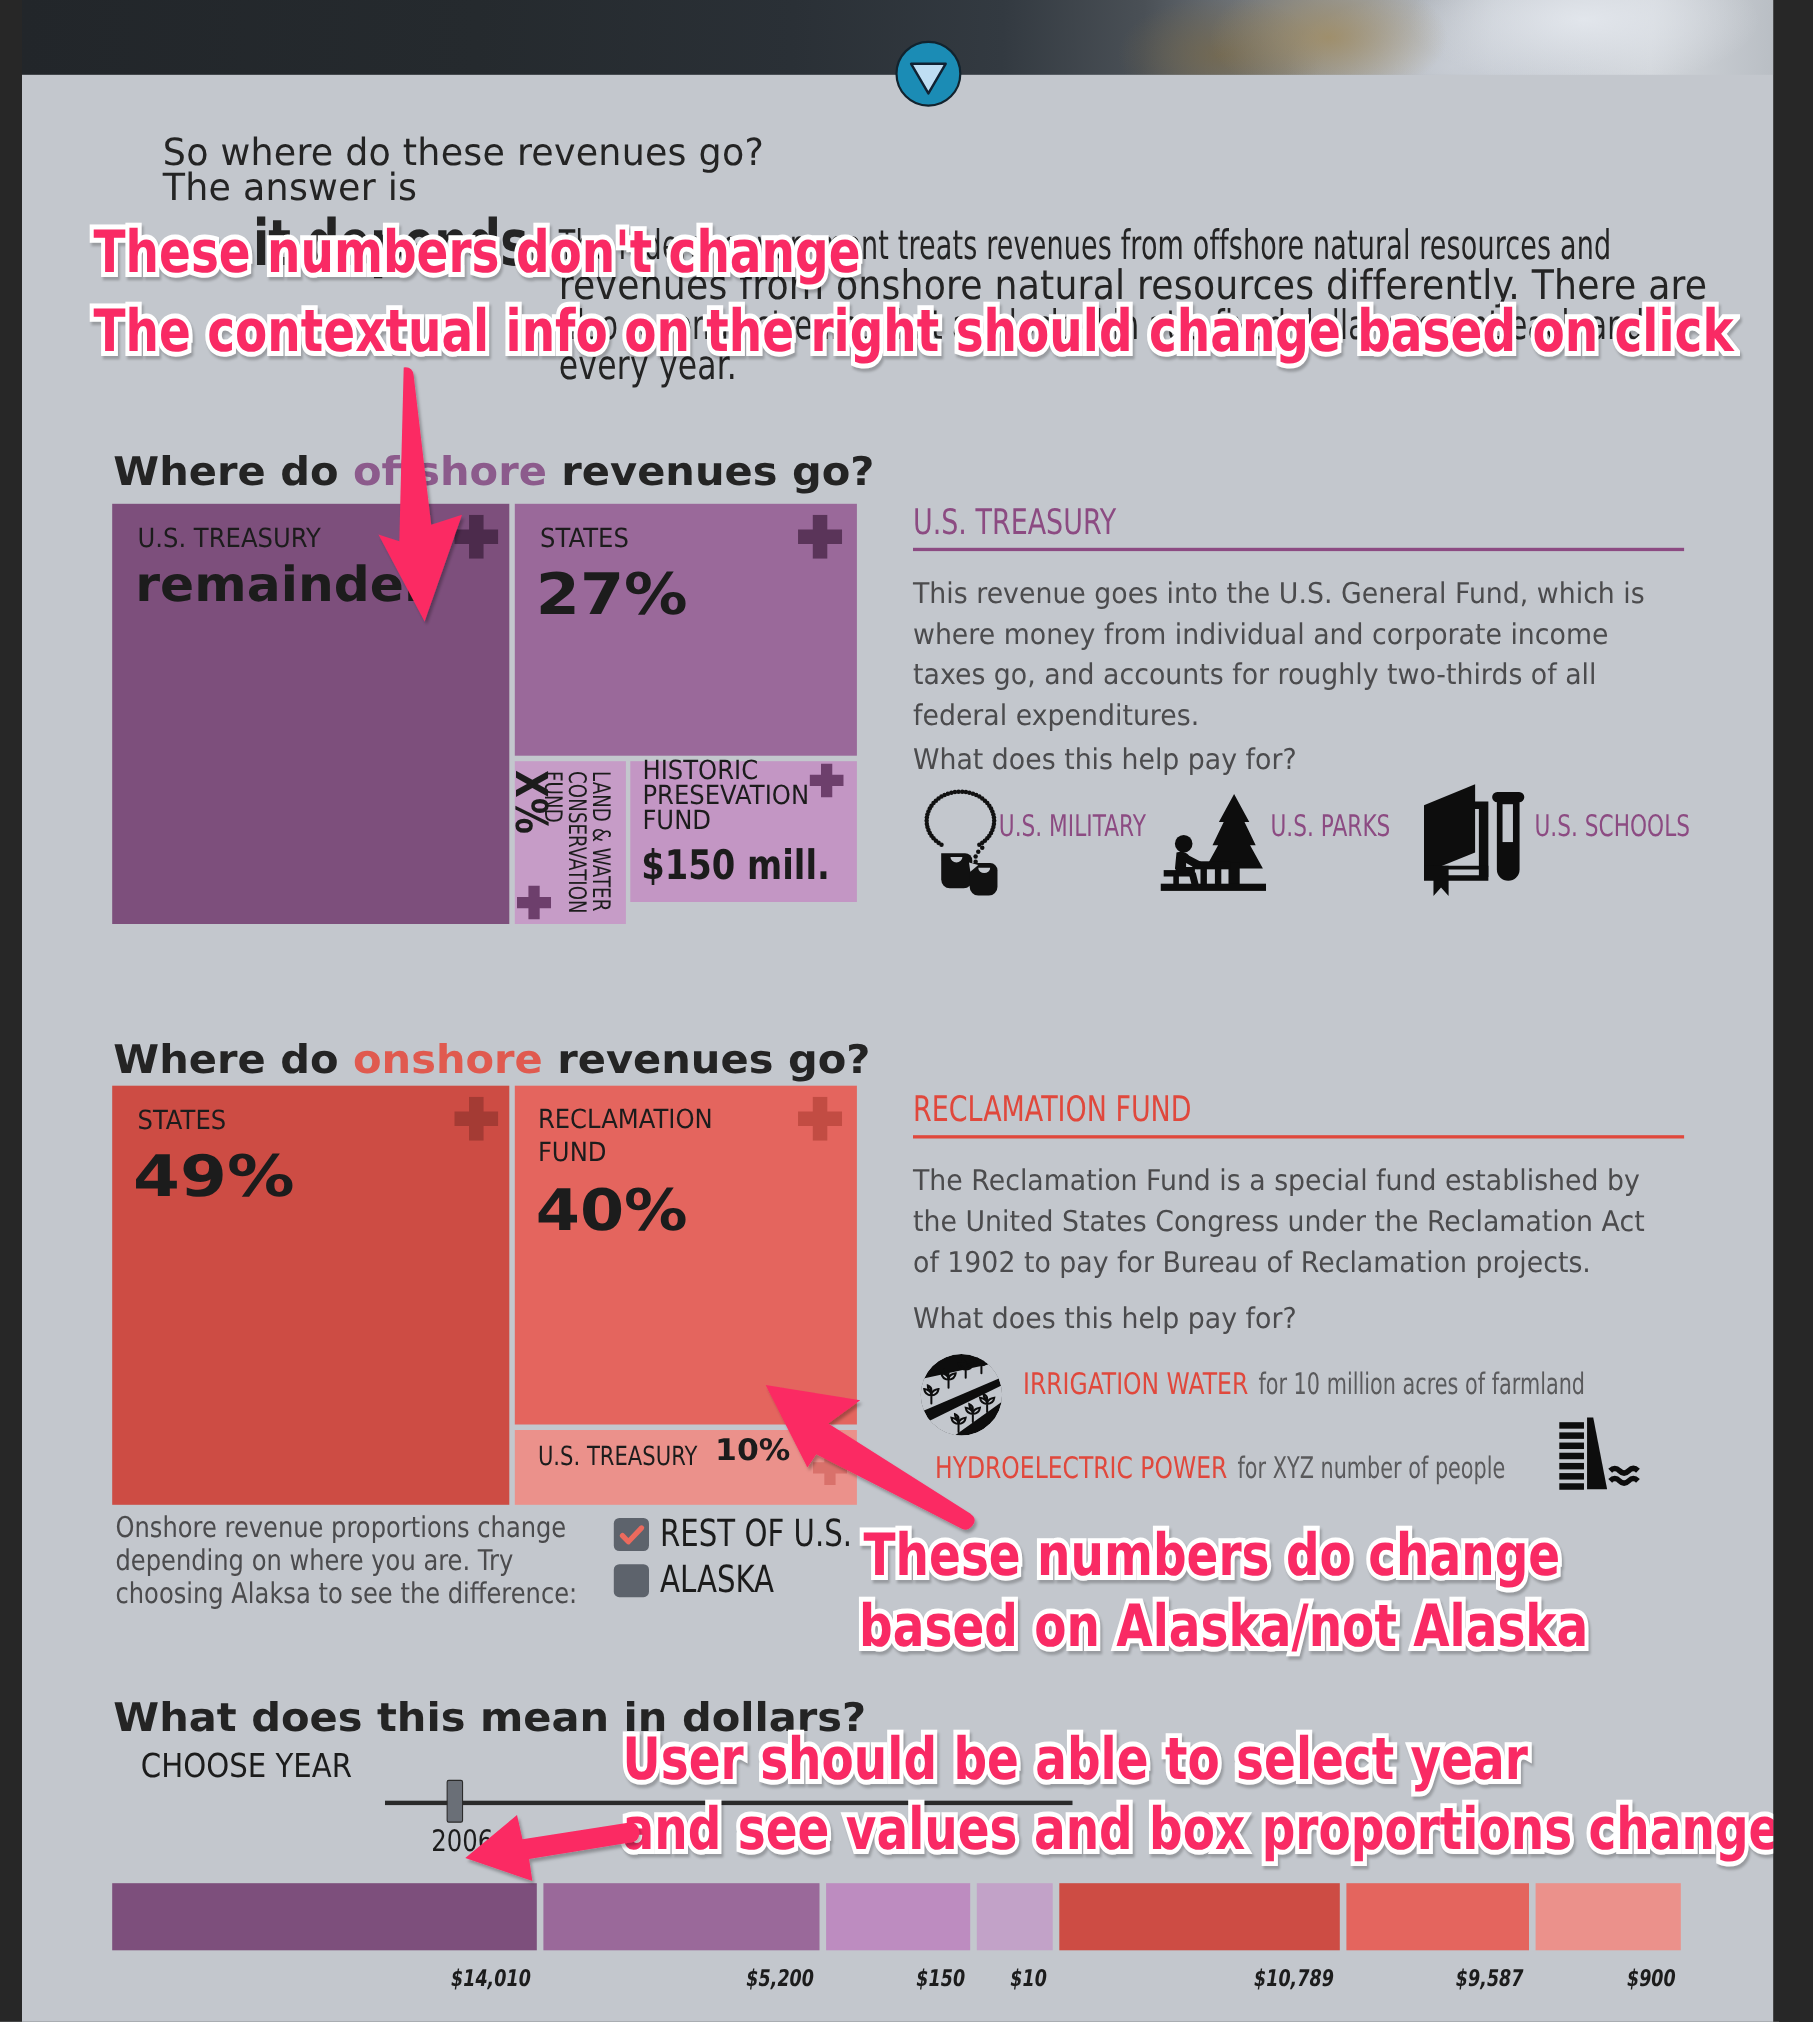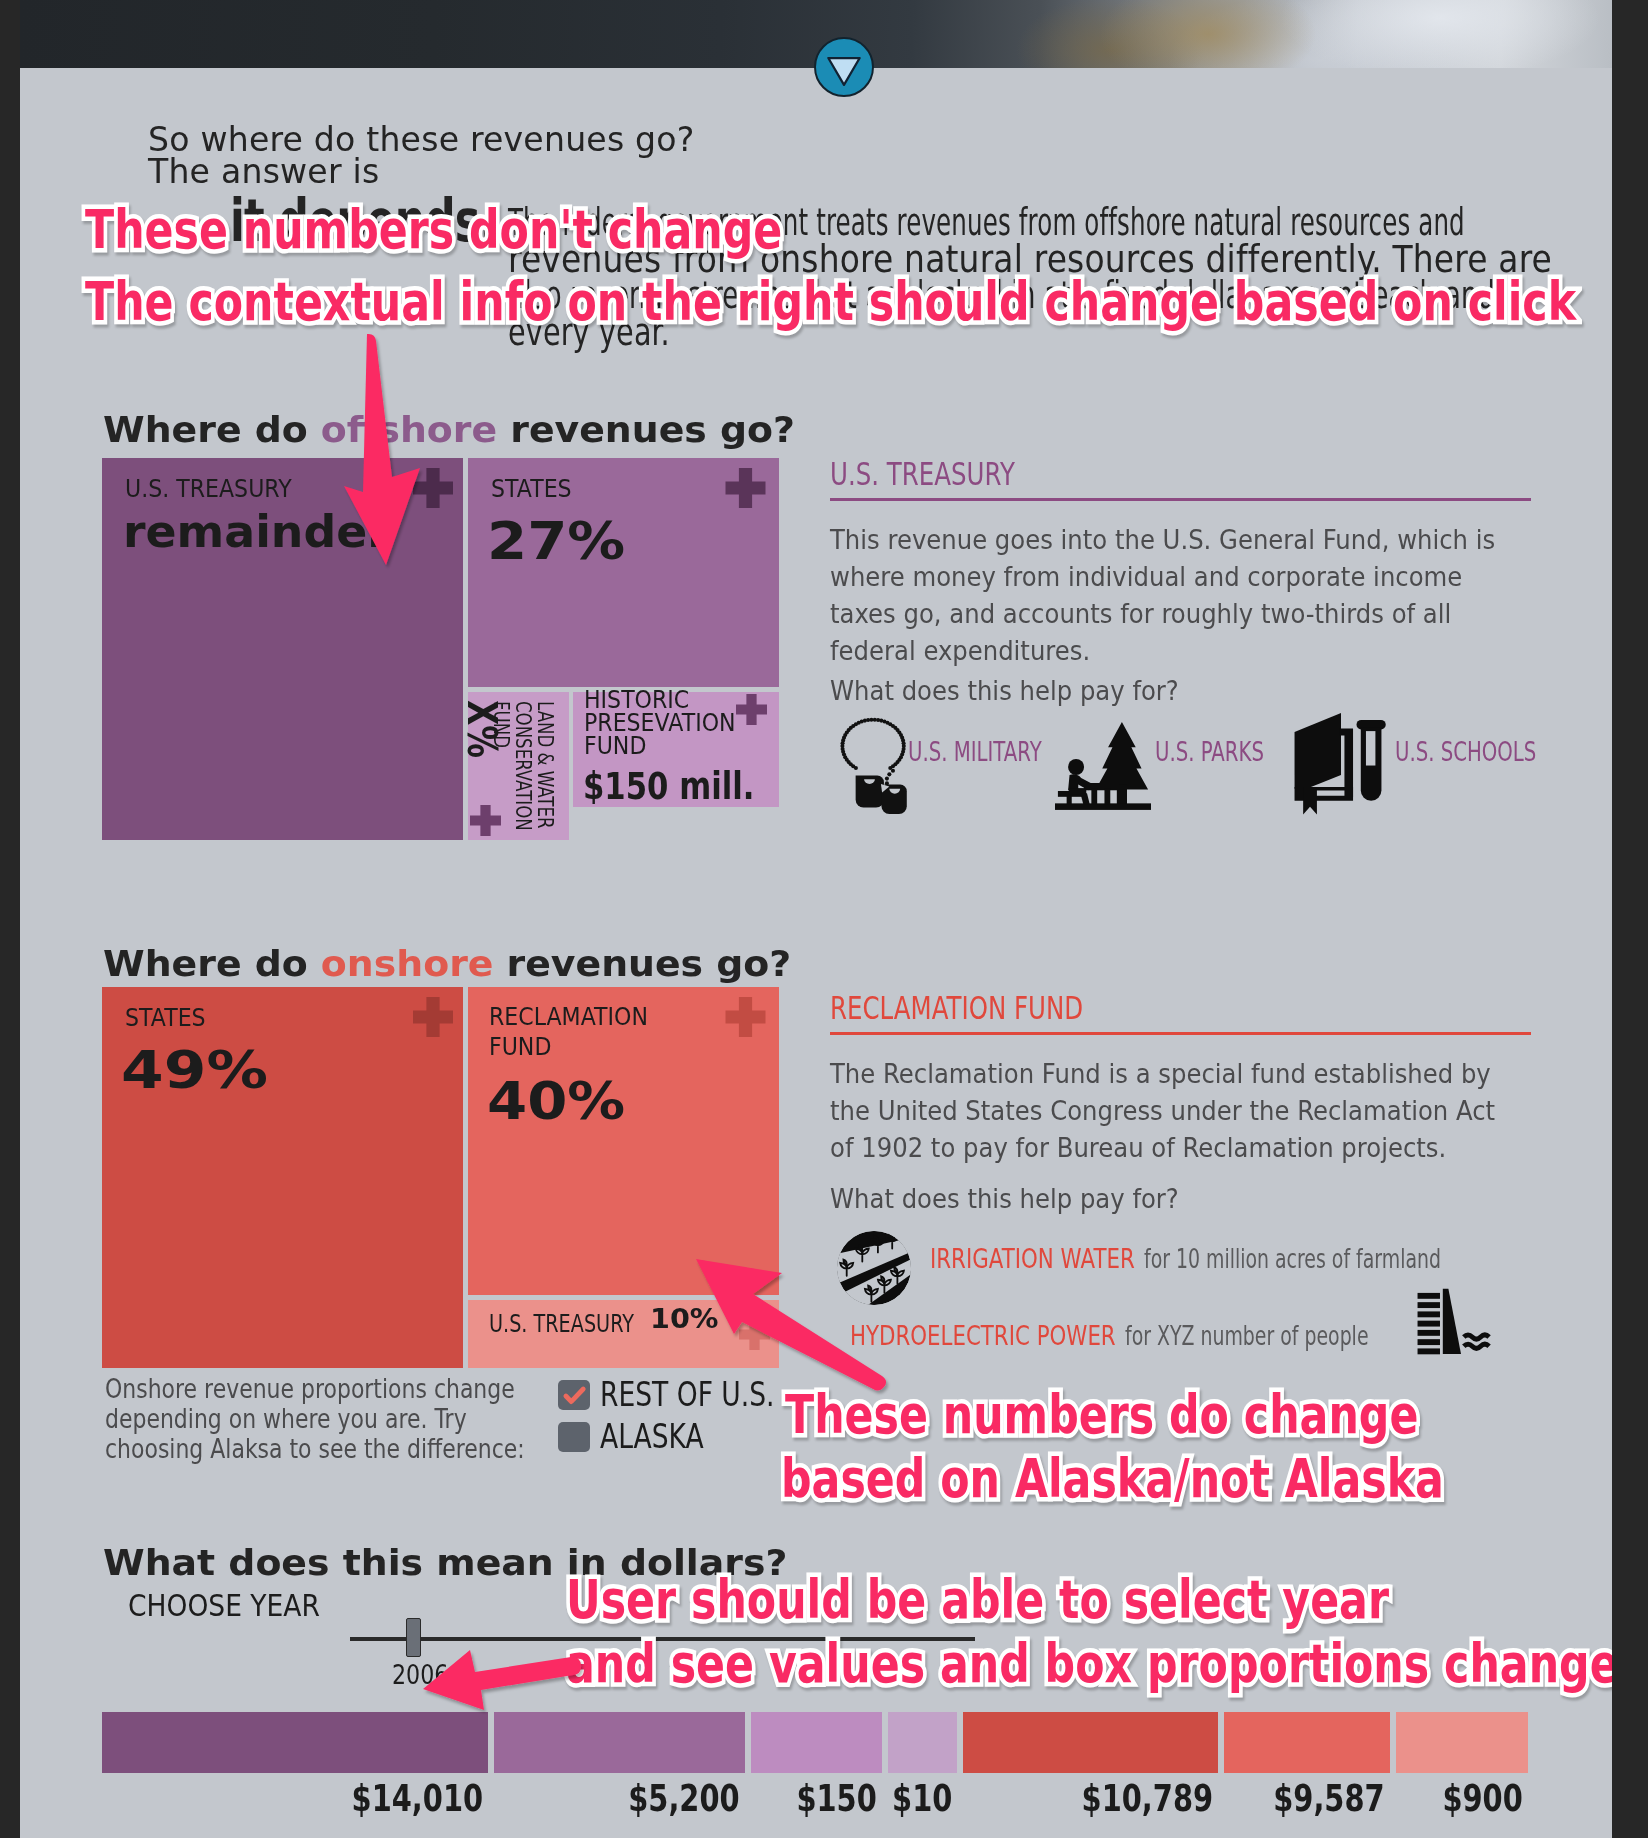--- a/index.html
+++ b/index.html
@@ -73,21 +73,21 @@
 
   #t-off{left:83px;top:409px;}
   #t-on{left:83px;top:943px;}
   #t-dol{left:83px;top:1542px;}
 
   
   #tm-off{left:82px;top:458px;width:696px;height:382px;}
   .c-off-0{left:0;top:0;width:361px;height:382px;background:#7d4f7c;}
   .c-off-1{left:366px;top:0;width:311px;height:229px;background:#9a699a;}
   .c-off-2{left:366px;top:234px;width:101px;height:148px;background:#c69cc7;}
-  .c-off-3{left:471px;top:234px;width:206px;height:115px;background:#c396c4;}
+  .c-off-3{left:471px;top:234px;width:206px;height:128px;background:#c396c4;}
 
   #tm-on{left:82px;top:987px;width:696px;height:381px;}
   .c-on-0{left:0;top:0;width:361px;height:381px;background:#cd4c44;}
   .c-on-1{left:366px;top:0;width:311px;height:308px;background:#e4655e;}
   .c-on-2{left:366px;top:313px;width:311px;height:68px;background:#eb918b;}
 
   .cell .lbl{position:absolute;left:23px;top:16px;font-size:24px;line-height:30px;
      letter-spacing:0px;color:#1c1c1c;transform:scaleX(0.92);transform-origin:left top;white-space:pre-line;}
   .c-off-3 .lbl{left:11px;top:-3px;line-height:23px;}
   .c-on-1 .lbl{left:21px;top:15px;line-height:30px;}
@@ -170,22 +170,22 @@
   .yrlabel{position:absolute;left:108px;top:1591px;font-size:30px;line-height:30px;letter-spacing:0px;color:#1c1c1c;
      white-space:nowrap;transform:scaleX(0.885);transform-origin:left top;}
   .yrtrack{position:absolute;left:330px;top:1637px;width:625px;height:4px;background:#2a2a2a;}
   .yrthumb{position:absolute;left:386px;top:1618px;width:15px;height:39px;background:#6a6f77;
      border:1.5px solid #2b2b2b;box-sizing:border-box;border-radius:2px;}
   .yrvalue{position:absolute;left:372px;top:1661px;font-size:27px;line-height:27px;color:#1c1c1c;letter-spacing:0px;
      white-space:nowrap;transform:scaleX(0.82);transform-origin:left top;}
   .barrow{position:absolute;left:82px;top:1712px;height:61px;display:flex;}
   .barvals{position:absolute;left:82px;top:1784px;height:40px;display:flex;}
   .bseg{height:61px;margin-right:6px;}
-  .bval{font-size:38px;line-height:29px;font-weight:bold;color:#1c1c1c;text-align:right;
-     letter-spacing:0px;margin-right:6px;box-sizing:border-box;position:relative;}
+  .bval{font-size:21px;line-height:29px;font-weight:bold;color:#1c1c1c;text-align:right;
+     letter-spacing:0px;margin-right:6px;box-sizing:border-box;position:relative;font-style:italic;}
   .bval span{position:absolute;right:5px;top:0;white-space:nowrap;transform:scaleX(0.76);transform-origin:right top;}
 
   
   .ann{position:absolute;color:#f92a64;font-weight:bold;white-space:nowrap;
      font-family:"DejaVu Sans",sans-serif;font-size:53px;line-height:53px;
      -webkit-text-stroke:9px #ffffff;paint-order:stroke fill;
      transform:scaleX(0.806);transform-origin:left top;
      filter:drop-shadow(2px 3px 1px rgba(0,0,0,0.22));}
   #ann1{left:65px;top:203px;}
   #ann2{left:65px;top:275px;}

